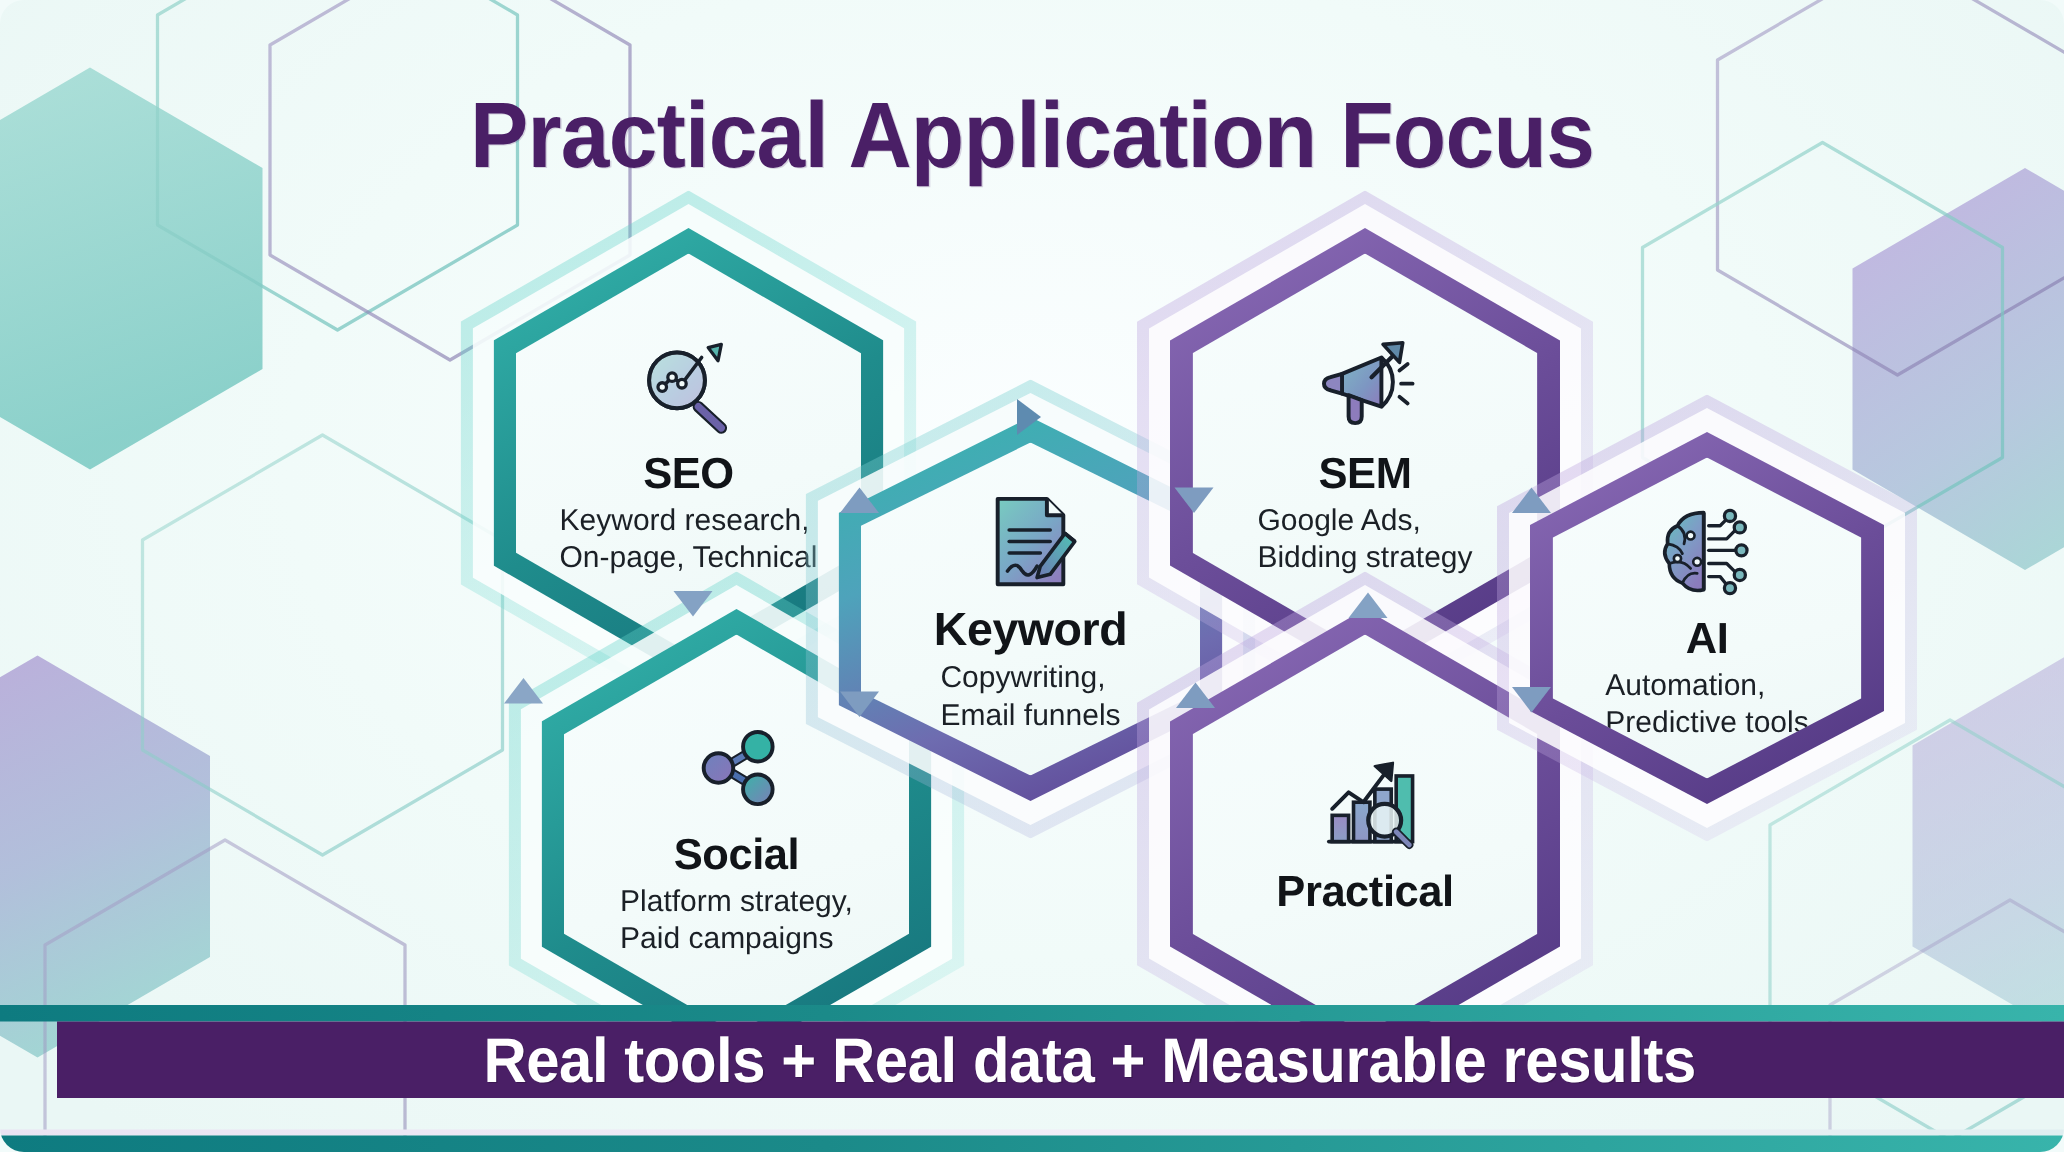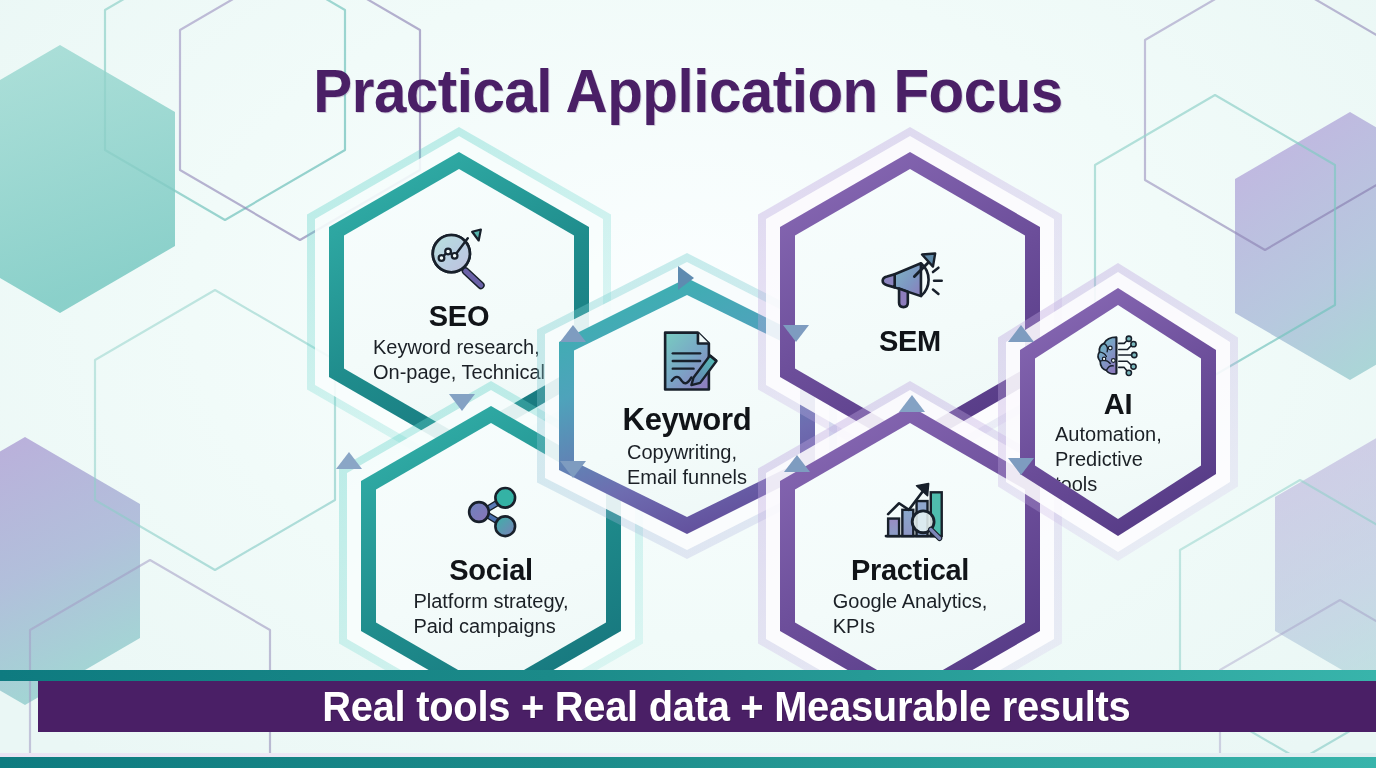--- a/index.html
+++ b/index.html
@@ -17,20 +17,21 @@
   }
 
   #stage {
     position: absolute;
     inset: 0;
     width: 1376px;
     height: 768px;
     background:
       radial-gradient(ellipse 900px 600px at 50% 40%, #fbfeff 0%, #f1fbf9 55%, #eaf7f5 100%);
     overflow: hidden;
+    border-radius: 16px;
   }
 
   
   #bg-layer { position: absolute; inset: 0; }
   #bg-layer svg { position: absolute; top: 0; left: 0; }
 
   
   .title {
     position: absolute;
     top: 58px;
@@ -369,20 +370,22 @@
         <path d="M42 14 Q49 20 49 29 Q49 38 42 44" fill="none" stroke="#18202b" stroke-width="2.4"></path>
         <g stroke="#18202b" stroke-width="2.3" stroke-linecap="round">
           <path d="M53 22 L58 18"></path>
           <path d="M54 30 L61 30"></path>
           <path d="M53 38 L58 42"></path>
         </g>
         <path d="M36 26 L52 10" stroke="#18202b" stroke-width="2.6" stroke-linecap="round"></path>
         <path d="M43 6 L55 5 L53 17 Z" fill="#5f89a8" stroke="#18202b" stroke-width="2.2" stroke-linejoin="round"></path>
       </svg>
       <div class="hex-title">SEM</div>
+      <div class="hex-desc">Google Ads,
+Bidding strategy</div>
     </div>
   </div>
 
   <div class="hex-wrap hex-purple" style="left:780px; top:406px;">
     <div class="hex-halo"></div>
     <div class="hex-glow"></div>
     <div class="hex-shape"></div>
     <div class="hex-inner">
       <svg class="hex-icon" viewBox="0 0 64 64">
         <defs>
@@ -400,26 +403,24 @@
         <rect x="25" y="30" width="10" height="24" fill="url(#barG2)" stroke="#18202b" stroke-width="2.2"></rect>
         <rect x="38" y="22" width="10" height="32" fill="#8fa6cc" stroke="#18202b" stroke-width="2.2"></rect>
         <rect x="51" y="14" width="10" height="40" fill="#4fbdae" stroke="#18202b" stroke-width="2.2"></rect>
         <path d="M12 34 L22 24 L31 30 L46 10" fill="none" stroke="#18202b" stroke-width="2.4" stroke-linecap="round" stroke-linejoin="round"></path>
         <path d="M38 8 L49 6 L48 17 Z" fill="#18202b" stroke="#18202b" stroke-width="1.5" stroke-linejoin="round"></path>
         <circle cx="44" cy="41" r="10" fill="#eaf6f6" fill-opacity="0.85" stroke="#18202b" stroke-width="2.6"></circle>
         <path d="M51 48 L59 56" stroke="#18202b" stroke-width="5" stroke-linecap="round"></path>
         <path d="M51 48 L59 56" stroke="#7d86b8" stroke-width="3" stroke-linecap="round"></path>
       </svg>
       <div class="hex-title">Practical</div>
-      <div class="hex-desc">Google Analytics,
-KPIs</div>
-    </div>
-  </div>
-
-  <div class="hex-wrap hex-purple" style="left:1020px; top:288px; width:196px; height:248px;">
+    </div>
+  </div>
+
+  <div class="hex-wrap hex-purple" style="left:1020px; top:288px; width:236px; height:248px;">
     <div class="hex-halo"></div>
     <div class="hex-glow"></div>
     <div class="hex-shape"></div>
     <div class="hex-inner">
       <svg class="hex-icon" viewBox="0 0 64 64">
         <defs>
           <linearGradient id="brainG" x1="0" y1="0" x2="0.7" y2="1">
             <stop offset="0%" stop-color="#62c4bc"></stop>
             <stop offset="50%" stop-color="#7d9ec6"></stop>
             <stop offset="100%" stop-color="#8b7cbd"></stop>

